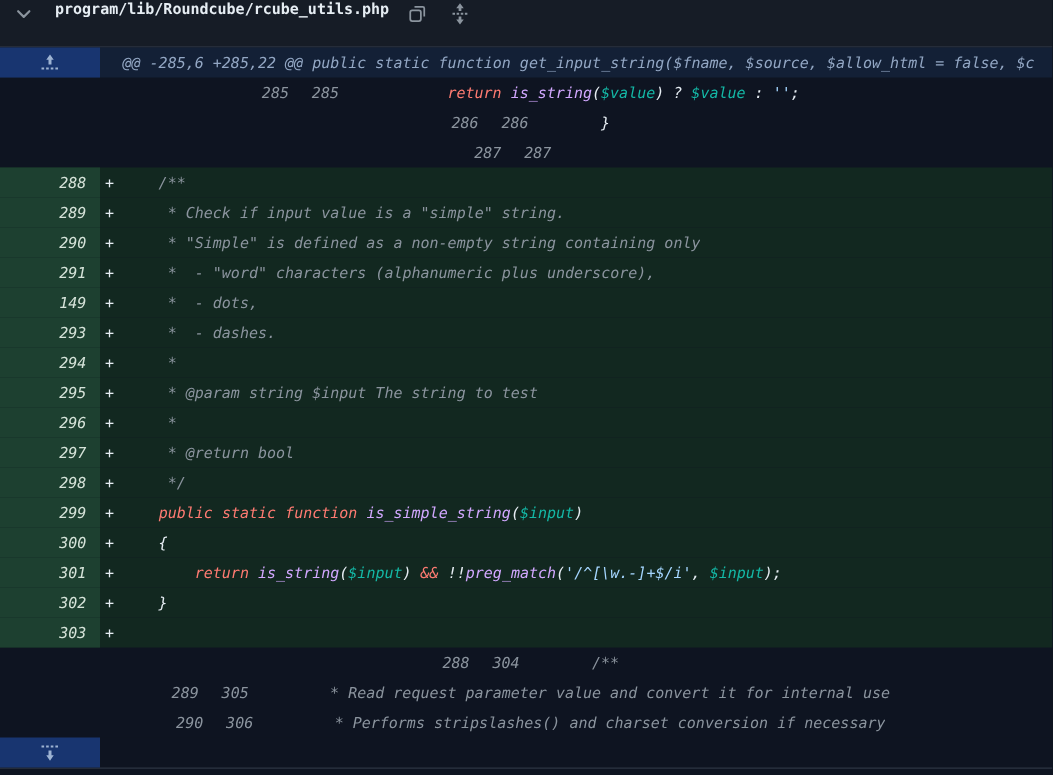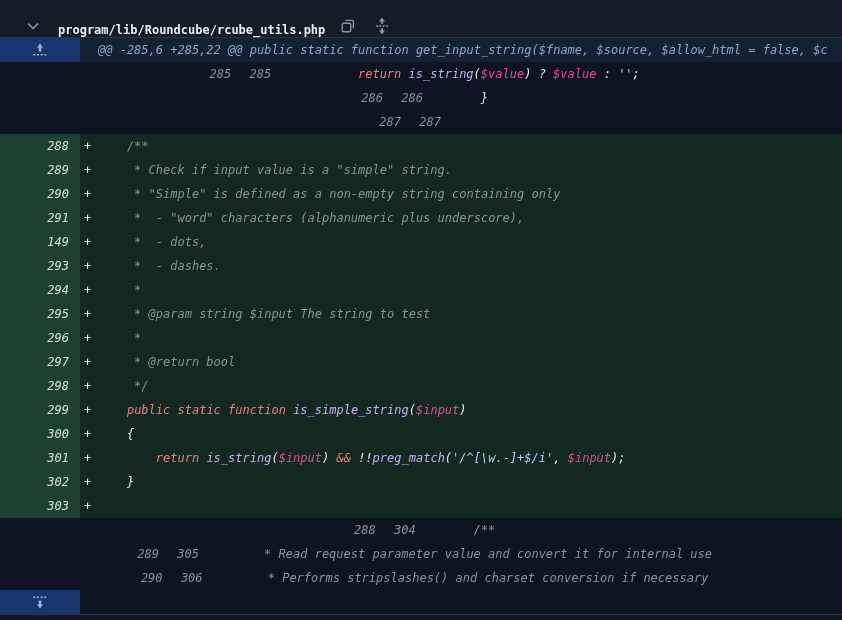--- a/index.html
+++ b/index.html
@@ -7,22 +7,22 @@
     width:842px;height:620px;
     background:#0e1421;
     font-family:"DejaVu Sans Mono","Liberation Mono",monospace;
     overflow:hidden;
   }
   
   .file-header{
     height:37px;
     background:#161c26;
     border-bottom:1px solid #2b3240;
-    display:flex;align-items:flex-end;
-    padding:0 22px;gap:12px;
+    display:flex;align-items:flex-start;
+    padding:0 8px;gap:12px;
     box-sizing:content-box;
   }
   .icon-btn{
     display:flex;align-items:center;justify-content:center;
     width:22px;height:22px;cursor:pointer;background:none;border:none;padding:0;
   }
   .file-path{
     color:#e6edf3;font-size:12px;font-weight:bold;letter-spacing:0;
     margin-left:2px;
   }
@@ -35,21 +35,21 @@
     color:#8b949e;cursor:pointer;user-select:none;
   }
   .marker{width:18px;flex:0 0 18px;padding-left:4px;box-sizing:border-box;color:#e6edf3;}
   .code{white-space:pre;color:#e6edf3;overflow:hidden;}
   .row.add{background:#122820;}
   .row.add .num{background:#1d4030;color:#d6e3d9;}
   .row.ctx{background:transparent;justify-content:center;}
   
   .tok-kw{color:#ff7b72;margin-top:12px;}
   .tok-fn{color:#d2a8ff;}
-  .tok-var{color:#ec4899;}
+  .tok-var{color:#14b8a6;}
   .tok-str{color:#a5d6ff;}
   .tok-cmt{color:#8b949e;}
   .tok-plain{color:#e6edf3;}
   
   .hunk-row{height:24px;display:flex;background:#132036;}
   .expand-btn{
     width:80px;flex:0 0 80px;background:#183570;
     display:flex;align-items:center;justify-content:center;
     cursor:pointer;border:none;padding:0;
   }

